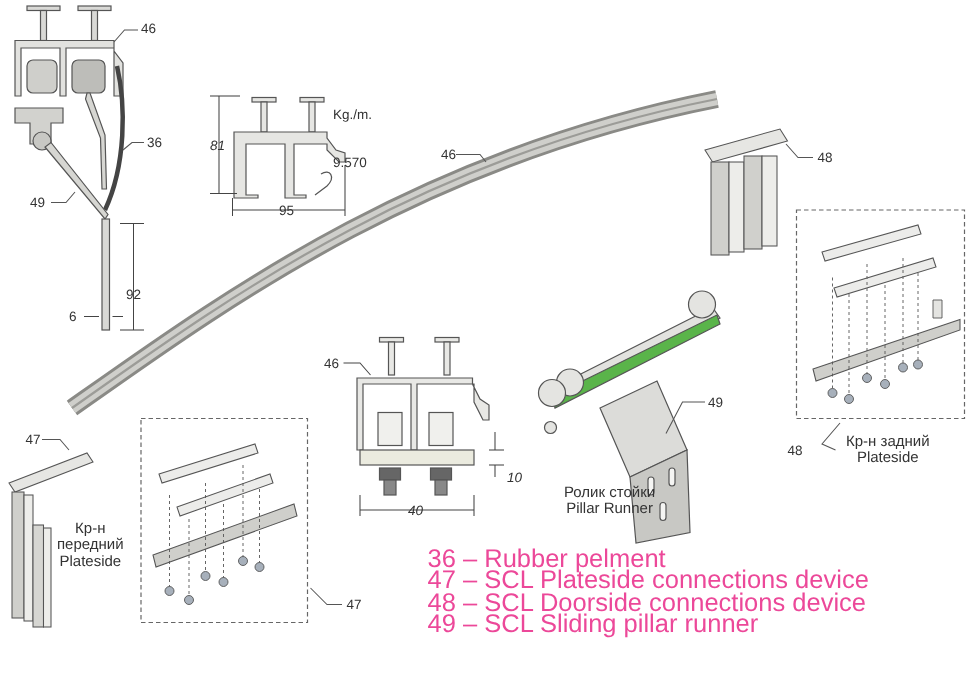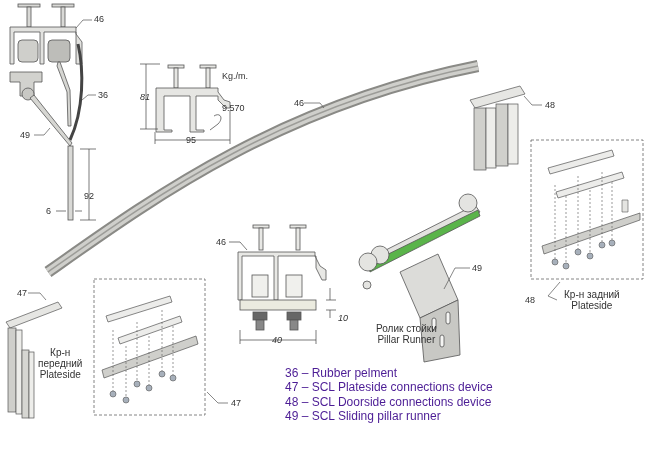--- a/index.html
+++ b/index.html
@@ -2,21 +2,21 @@
 <html><head>
 <meta charset="utf-8">
 <style>
   html, body { margin:0; padding:0; background:#ffffff; }
   body { width:650px; height:453px; position:relative; overflow:hidden;
          font-family:"Liberation Sans", sans-serif; color:#222; }
   svg { position:absolute; left:0; top:0; }
   .lbl { position:absolute; font-size:9px; color:#333; white-space:nowrap; line-height:1; }
   .dim { font-style:italic; font-size:9px; }
   .cap { position:absolute; font-size:10px; color:#333; text-align:center; line-height:11px; white-space:nowrap; }
-  .legend { position:absolute; left:285px; top:366px; font-size:12px; line-height:14.4px; color:#4c1d95; }
+  .legend { position:absolute; left:285px; top:366px; font-size:17px; line-height:14.4px; color:#ec4899; }
   .legend div { white-space:nowrap; }
 </style>
 </head>
 <body>
 
 <svg width="650" height="453" viewBox="0 0 650 453">
 
   <g stroke="#555" stroke-width="0.8" fill="#d9d9d6">
 
     <rect x="18" y="4" width="22" height="3"></rect>

